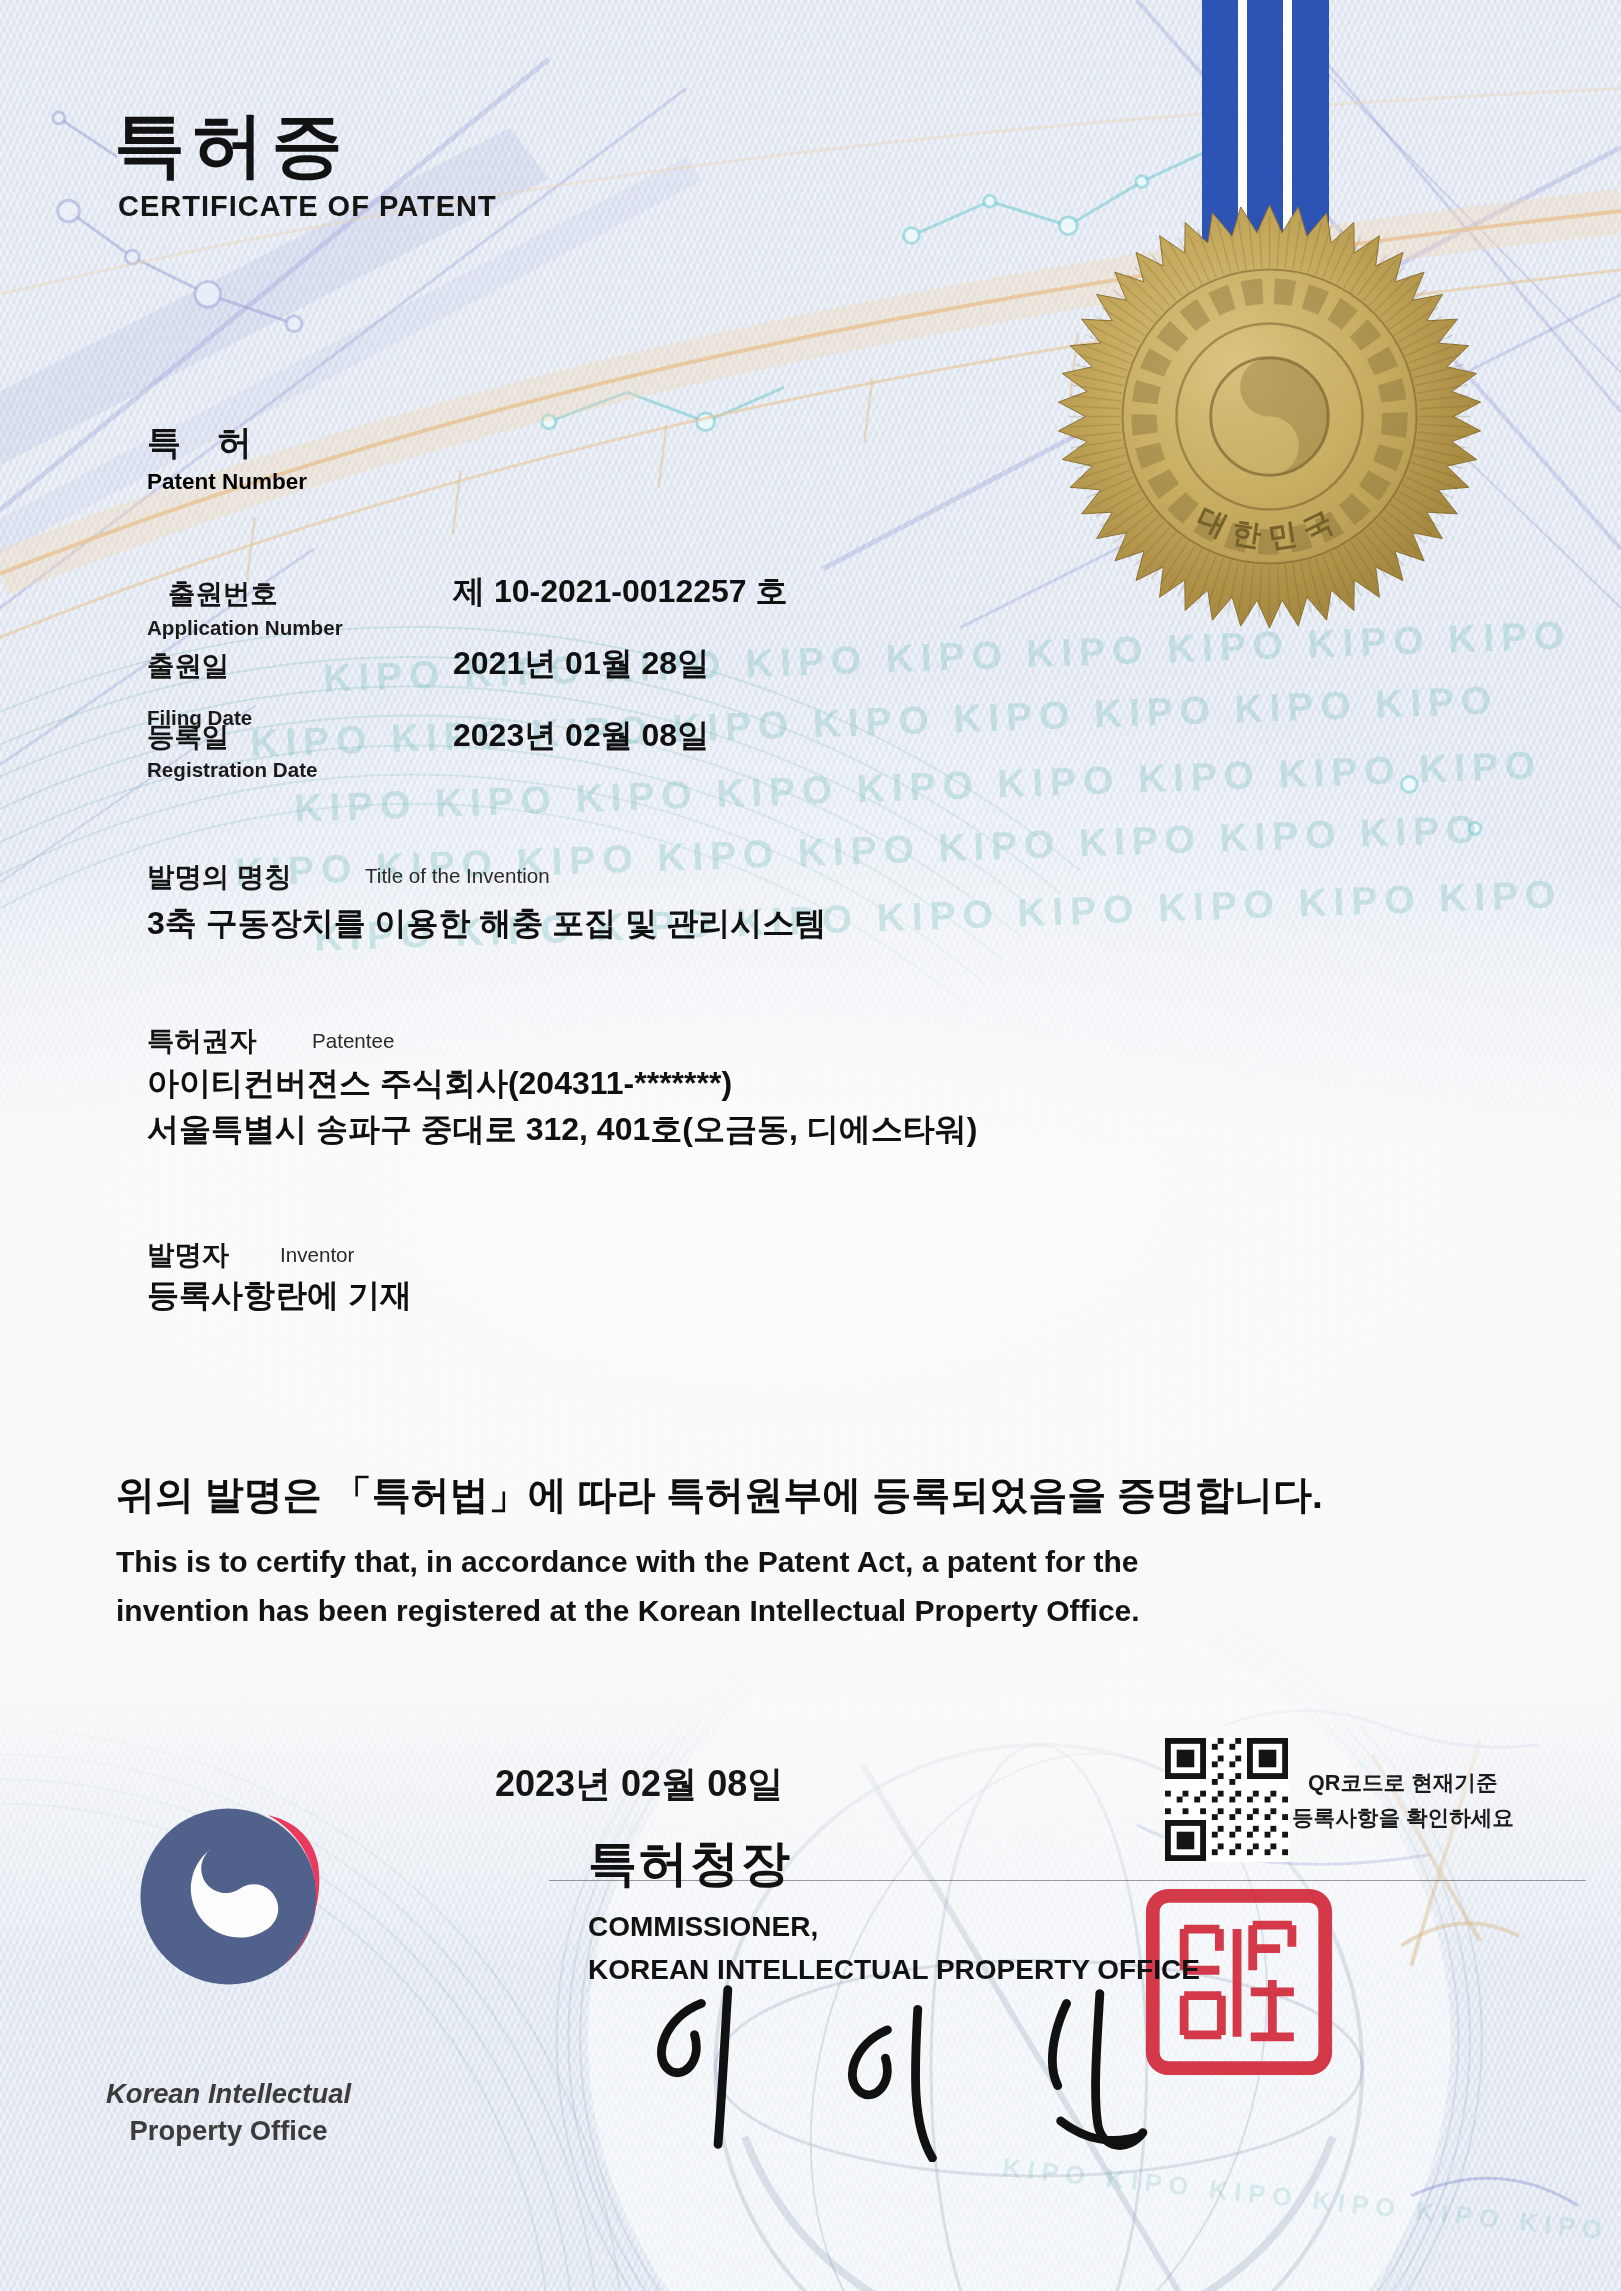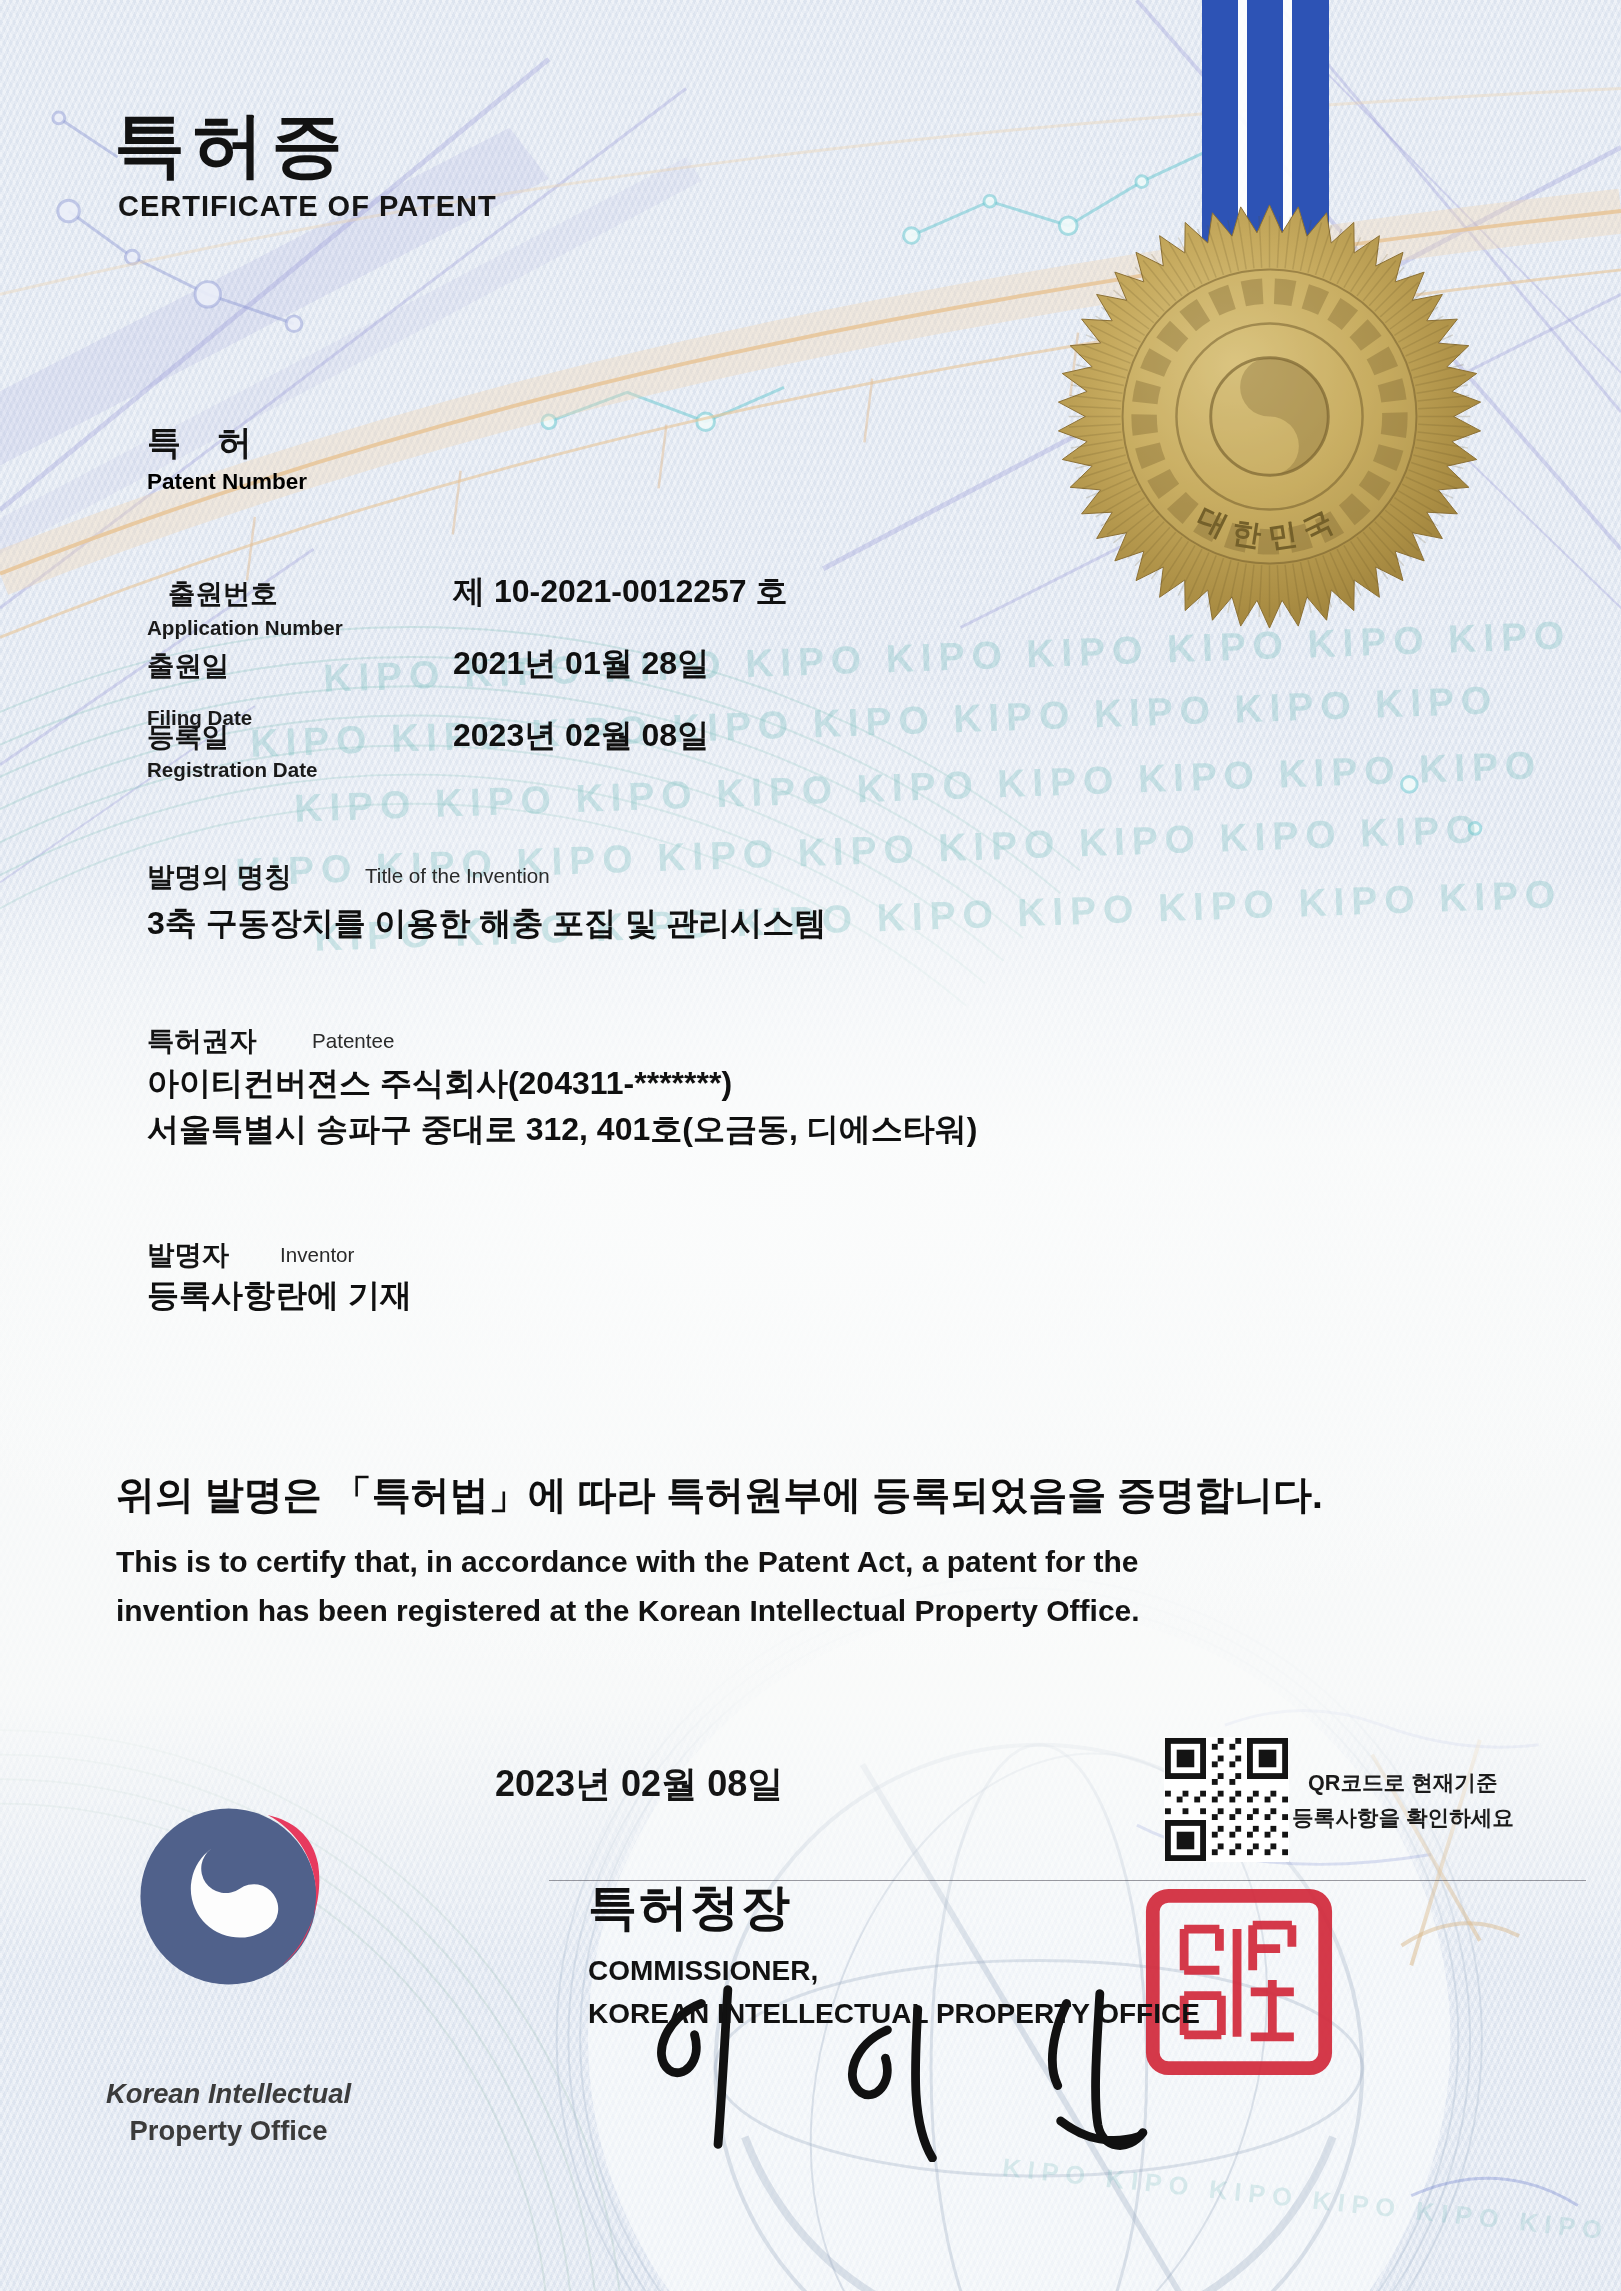--- a/index.html
+++ b/index.html
@@ -14,21 +14,21 @@
   .abs{position:absolute;}
   #bg-svg{left:0;top:0;z-index:0;}
   #white-wash{
     left:0;top:0;width:1621px;height:2292px;z-index:1;pointer-events:none;
     background:
       radial-gradient(ellipse 1470px 745px at 48% 52%, rgba(251,252,252,.92), rgba(251,252,252,0) 72%),
       linear-gradient(180deg, rgba(249,250,250,0) 38%, rgba(250,251,250,.88) 50%, rgba(250,251,250,.88) 74%, rgba(250,251,250,0) 86%);
   }
   .wm{z-index:2; color:rgba(108,184,184,.30); font-weight:bold; font-size:39px; letter-spacing:6.9px; white-space:nowrap; transform:rotate(-2deg);}
   .z3{z-index:3;}
-  .z4{z-index:4;margin-top:44px;}
+  .z4{z-index:4;}
   .ko-label{font-size:27.4px; font-weight:700; color:#141414;}
   .en-label{font-size:20.6px; font-weight:700; color:#1a1a1a;}
   .en-label-light{font-size:20.6px; font-weight:400; color:#2a2a2a;}
   .value{font-size:32px; font-weight:700; color:#101010; white-space:nowrap;}
   #title-ko{left:114px; top:98px; font-size:71px; font-weight:900; letter-spacing:7.8px; color:#121212;}
   #title-en{left:118px; top:190px; font-size:29px; font-weight:800; color:#151515; letter-spacing:1px;}
   #ribbon{
     left:1202px; top:0; width:127px; height:387px; z-index:2;
     background:linear-gradient(90deg,
       #2d53b5 0 36px, rgba(255,255,255,.92) 36px 45px,

